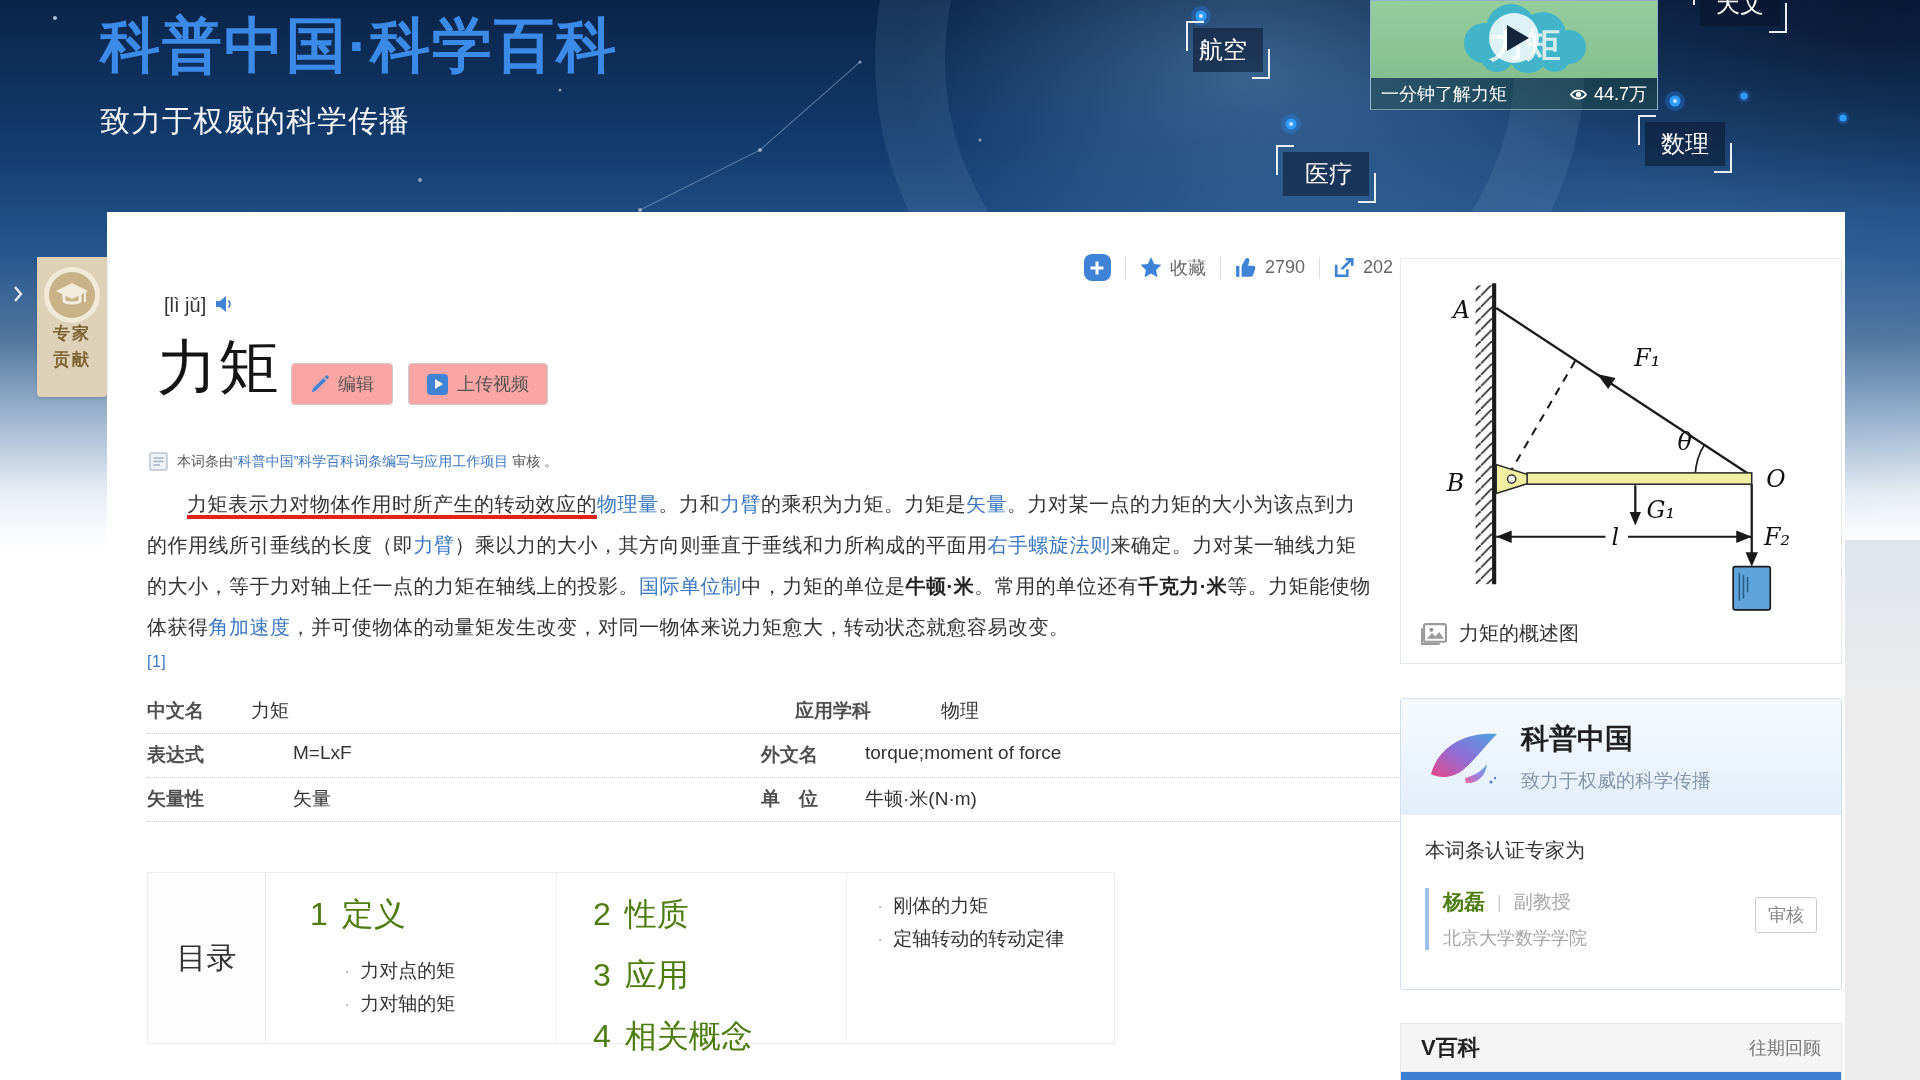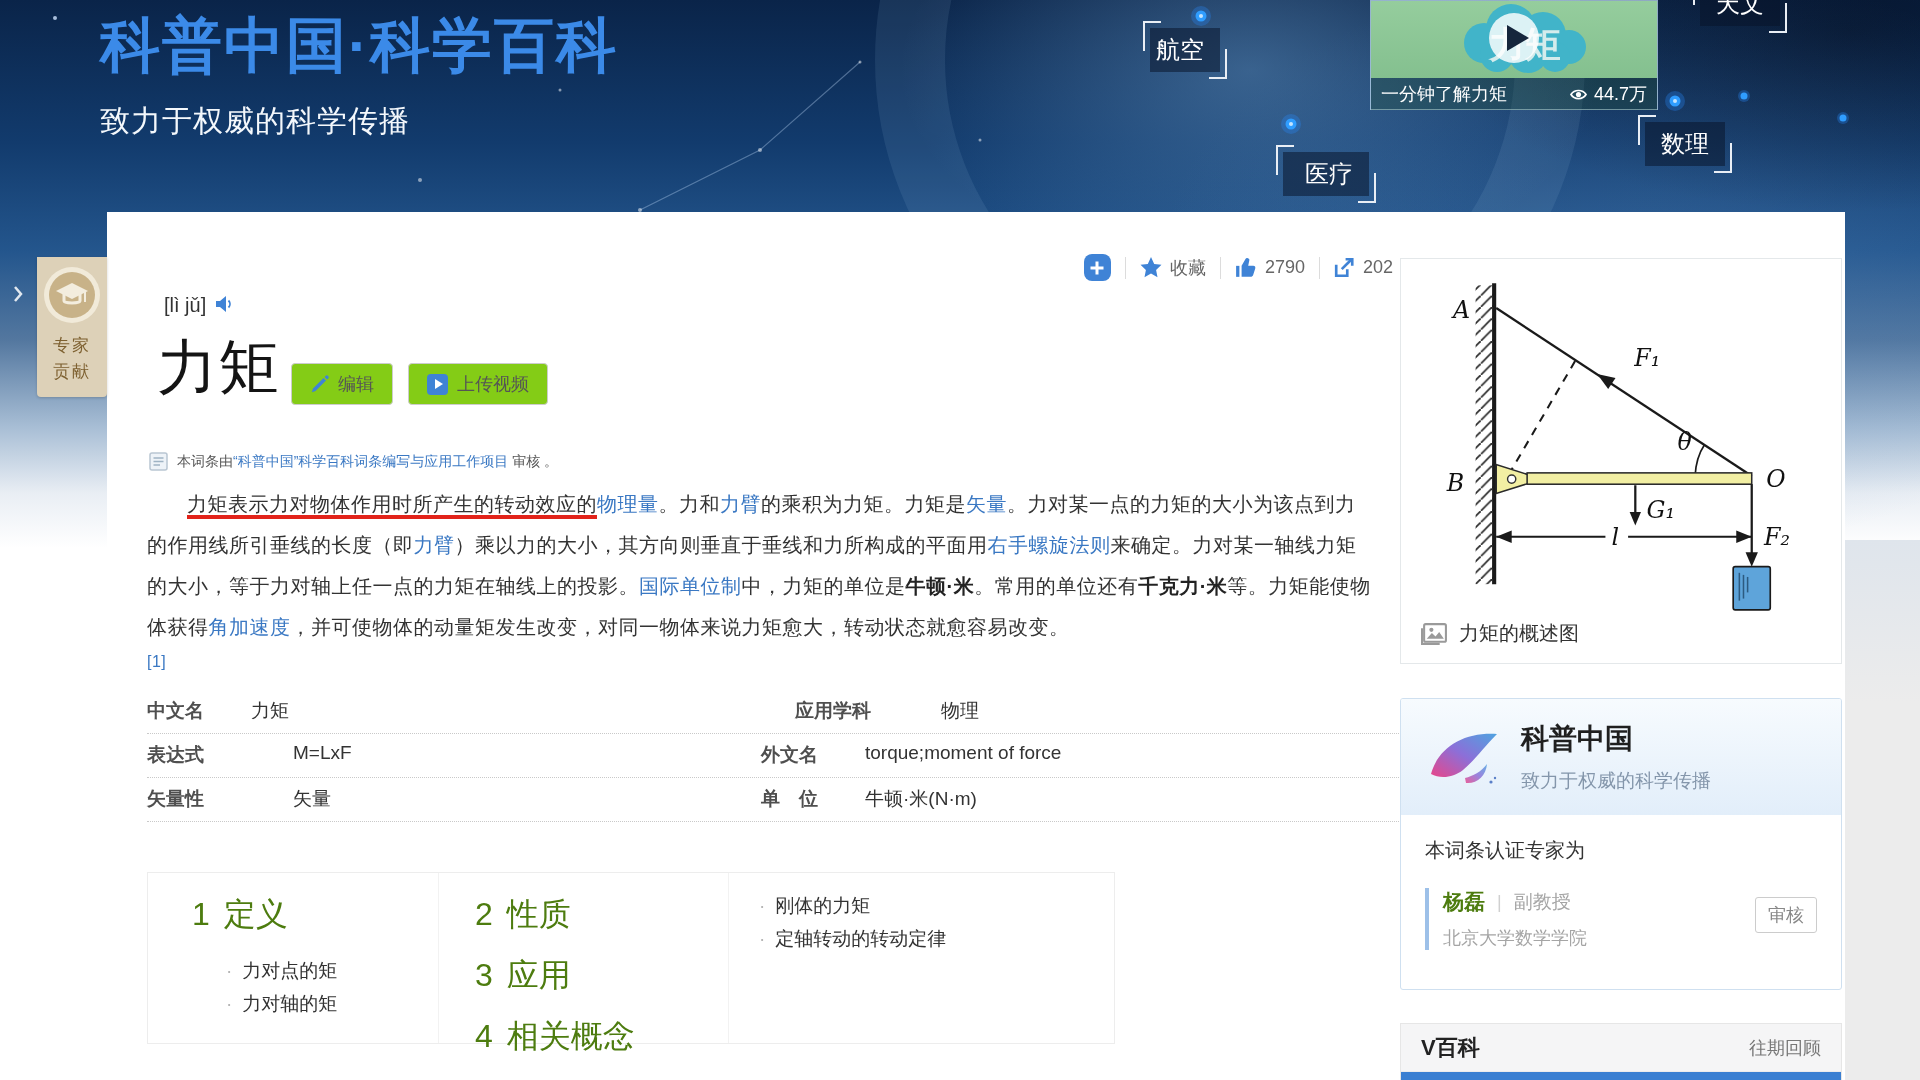--- a/index.html
+++ b/index.html
@@ -18,21 +18,21 @@
   .brand { position:absolute; left:100px; top:6px; }
   .brand-title { font-size:60px; font-weight:bold; color:#3b8ae8; letter-spacing:2px; cursor:pointer; }
   .brand-sub { margin-top:14px; font-size:30px; color:#f4f8fc; letter-spacing:1px; }
 
   .htag { position:absolute; color:#fff; font-size:24px; padding:6px 16px;
     background:rgba(8,20,40,.52); cursor:pointer; white-space:nowrap; }
   .htag::before { content:""; position:absolute; left:-7px; top:-7px; width:16px; height:28px;
     border-left:2px solid #e9eef5; border-top:2px solid #e9eef5; }
   .htag::after { content:""; position:absolute; right:-7px; bottom:-7px; width:16px; height:28px;
     border-right:2px solid #e9eef5; border-bottom:2px solid #e9eef5; }
-  .tag-aerospace { left:1150px; top:28px;padding-left:6px; }
+  .tag-aerospace { left:1193px; top:28px;padding-left:6px; }
   .tag-medical   { left:1283px; top:152px;padding-left:22px; }
   .tag-mathphys  { left:1645px; top:122px; }
   .tag-astronomy { left:1700px; top:-18px; }
 
   
   .video-card { position:absolute; left:1370px; top:0; width:288px; height:110px;
     border:1px solid rgba(200,228,250,.7); cursor:pointer; }
   .video-thumb { position:relative; width:100%; height:77px; background:linear-gradient(180deg,#95cd9d,#84c08f); overflow:hidden; }
   .video-bar { display:flex; align-items:center; height:32px; padding:0 10px;
     background:rgba(38,84,48,.30); color:#fff; font-size:18px; }
@@ -41,21 +41,21 @@
   
   .right-gutter { position:absolute; left:1845px; top:540px; width:75px; height:540px;
     background:linear-gradient(180deg,#dfe5ec,#ececec 30%,#ececec); }
 
   
   .expert-badge { position:absolute; left:37px; top:257px; width:70px; height:140px;
     background:#ddd1b8; border-radius:0 0 4px 4px; text-align:center; box-shadow:0 1px 3px rgba(0,0,0,.18); }
   .seal { position:absolute; left:7px; top:10px; width:56px; height:56px; border-radius:50%;
     background:#f1ead9; display:flex; align-items:center; justify-content:center; }
   .seal-inner { width:46px; height:46px; border-radius:50%; background:#c8b288; display:flex; align-items:center; justify-content:center; }
-  .badge-text { position:absolute; left:0; top:76px; width:100%; font-size:17px; font-weight:normal;
+  .badge-text { position:absolute; left:0; top:64px; width:100%; font-size:17px; font-weight:bold;
     color:#7d6030; line-height:26px; letter-spacing:2px; }
   .side-chevron { position:absolute; left:12px; top:284px; }
 
   
   .main-card { position:absolute; left:107px; top:212px; width:1738px; height:632px; background:#fff; }
 
   
   .stats { position:absolute; top:42px; right:452px; display:flex; align-items:center; gap:14px;
     font-size:18px; color:#666; }
   .stats .grp { display:flex; align-items:center; gap:8px; cursor:pointer; }
@@ -63,21 +63,21 @@
   .plusbtn { width:27px; height:27px; border-radius:8px; background:#3f83d6; position:relative; cursor:pointer; }
   .plusbtn::before, .plusbtn::after { content:""; position:absolute; background:#fff; left:50%; top:50%; }
   .plusbtn::before { width:13px; height:3px; transform:translate(-50%,-50%); }
   .plusbtn::after  { width:3px; height:13px; transform:translate(-50%,-50%); }
 
   
   .pinyin { position:absolute; left:57px; top:82px; font-size:20px; color:#333; display:flex; gap:8px; align-items:flex-start; }
   .entry-title { position:absolute; left:50px; top:116px; font-size:60px; color:#141414; font-weight:500; letter-spacing:2px; }
   .title-btns { position:absolute; left:184px; top:151px; display:flex; gap:15px; }
   .tbtn { display:inline-flex; align-items:center; gap:9px; height:42px; padding:0 18px;
-    border:1px solid #ccc; border-radius:4px; background:#84cc16; font-size:18px; color:#555; cursor:pointer; }
+    border:1px solid #ccc; border-radius:4px; background:#fca5a5; font-size:18px; color:#555; cursor:pointer; }
   .play-sq { width:21px; height:21px; border-radius:4px; background:#3f83d6; display:flex; align-items:center; justify-content:center; }
   .play-sq i { display:block; width:0; height:0; border-left:8px solid #fff; border-top:5px solid transparent; border-bottom:5px solid transparent; margin-left:2px; }
 
   
   .review { position:absolute; left:42px; top:240px; display:flex; align-items:center; gap:9px;
     font-size:14px; color:#555; }
   a.lnk { color:#3a78c3; text-decoration:none; cursor:pointer; }
 
   
   .summary { position:absolute; left:40px; top:272px; width:1228px; font-size:20px; line-height:41px;
@@ -352,20 +352,21 @@
             <span class="ib-value">矢量</span>
           </div>
         <div class="ib-cell ib-left">
             <span class="ib-label">单　位</span>
             <span class="ib-value">牛顿·米(N·m)</span>
           </div>
       </div>
     </div>
 
     <div class="toc">
+      <div class="toc-label">目录</div>
       <div class="toc-col toc-c1">
         <div class="toc-main"><span class="num">1</span><span>定义</span></div>
         <div class="toc-sub">力对点的矩</div>
         <div class="toc-sub">力对轴的矩</div>
       </div>
       <div class="toc-col toc-c2">
         <div class="toc-main"><span class="num">2</span><span>性质</span></div>
         <div class="toc-main"><span class="num">3</span><span>应用</span></div>
         <div class="toc-main"><span class="num">4</span><span>相关概念</span></div>
       </div>

